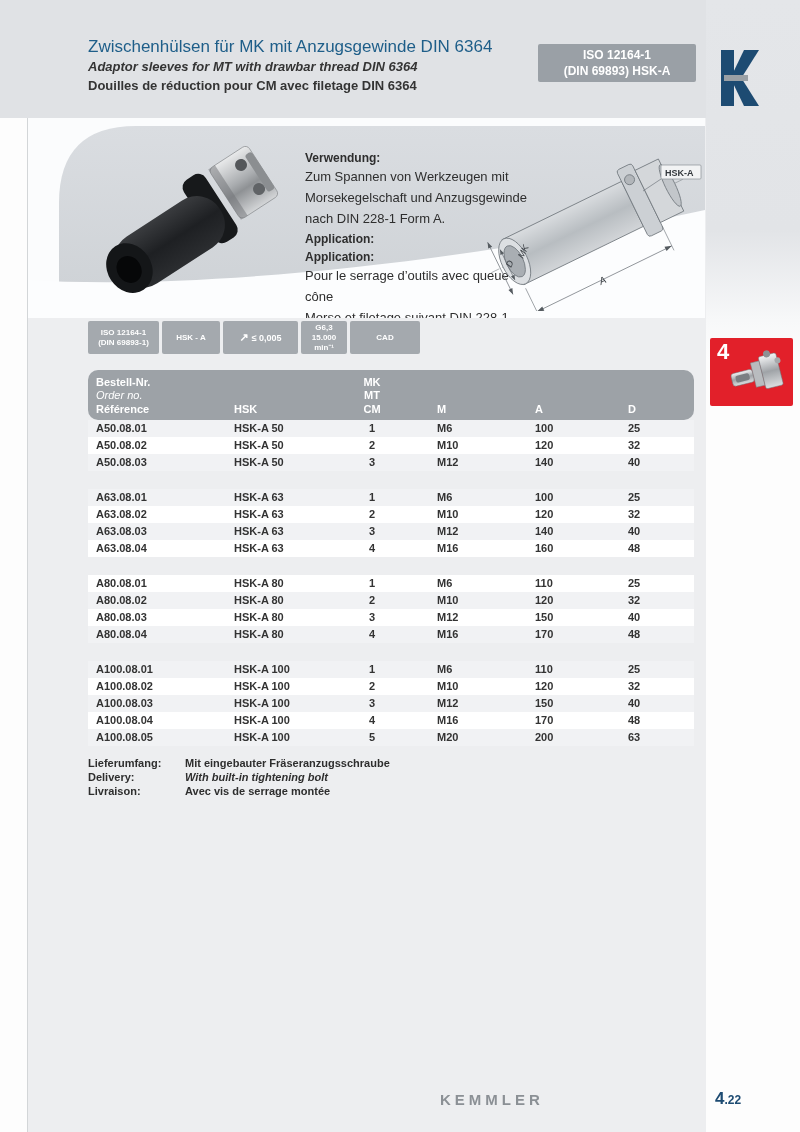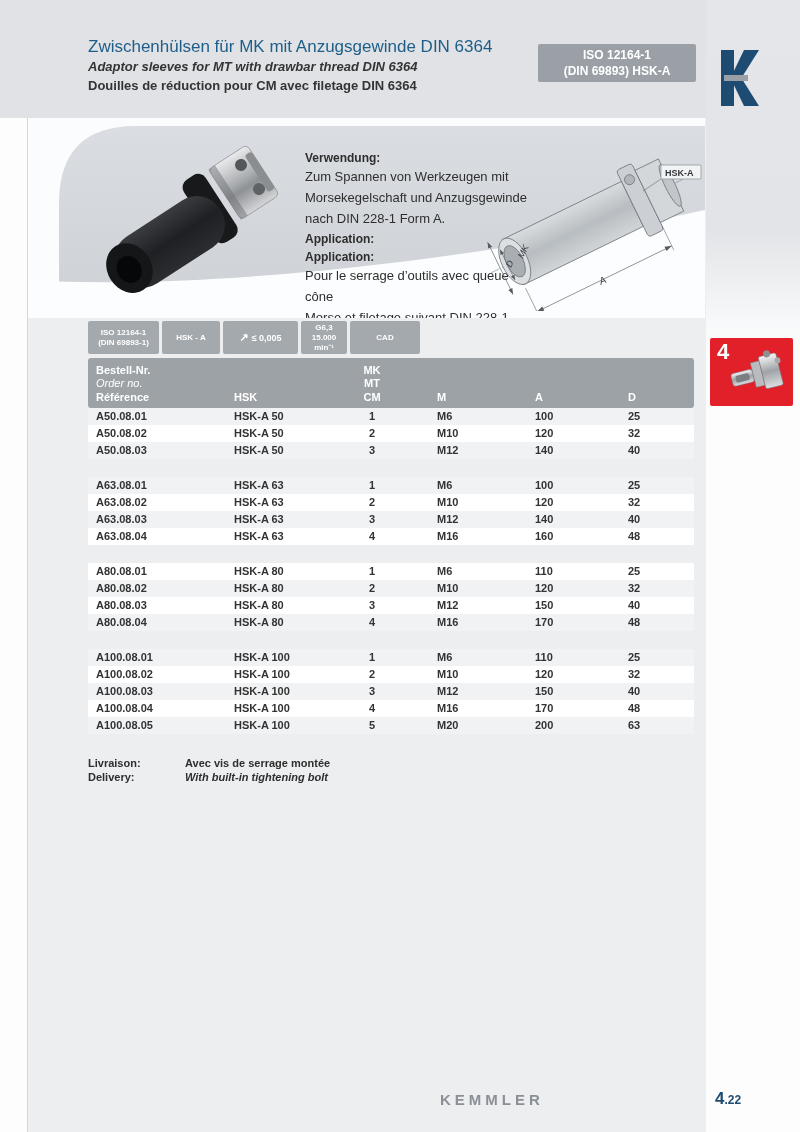--- a/index.html
+++ b/index.html
@@ -47,21 +47,21 @@
   .badge .arrow{font-size:11px;line-height:11px;}
 
   
   .red-tab{position:absolute;left:710px;top:338px;width:83px;height:68px;background:var(--tab-red,#e2202a);border-radius:2px;overflow:hidden;}
   .red-tab .num{position:absolute;left:7px;top:1px;color:#fff;font-size:22px;font-weight:700;}
   .red-tab svg{position:absolute;right:2px;top:9px;}
 
   
   .ptable{position:absolute;left:88px;top:358px;width:606px;font-size:11px;color:#333;}
   .thead{height:50px;background:var(--thead-gray,#9da2a7);color:#fff;display:flex;align-items:flex-end;
-         font-weight:700;line-height:13.5px;padding-bottom:4px;box-sizing:border-box;border-radius:3px;}
+         font-weight:700;line-height:13.5px;padding-bottom:4px;box-sizing:border-box;border-radius:10px;margin-top:12px;}
   .trow{display:flex;height:17px;line-height:17px;font-weight:600;}
   .trow.shade{background:var(--row-shade,#f1f2f4);}
   .trow.white{background:#ffffff;}
   .trow.gap{height:18px;background:transparent;}
   .tc{box-sizing:border-box;overflow:hidden;white-space:nowrap;}
   .c0{width:129px;padding-left:8px;}
   .c1{width:140px;padding-left:17px;}
   .c2{width:30px;text-align:center;}
   .c3{width:148px;padding-left:50px;}
   .c4{width:93px;}
@@ -389,26 +389,30 @@
           <div class="tc c2">5</div>
           <div class="tc c3">M20</div>
           <div class="tc c4">200</div>
           <div class="tc c5">63</div>
         </div>
       </div>
   </div>
 
   <div class="delivery">
     <div class="drow">
-      <div class="dlabel">Livraison:</div>
-      <div class="dtext">Avec vis de serrage montée</div>
+      <div class="dlabel">Lieferumfang:</div>
+      <div class="dtext">Mit eingebauter Fräseranzugsschraube</div>
     </div>
     <div class="drow">
       <div class="dlabel">Delivery:</div>
       <div class="dtext it">With built-in tightening bolt</div>
     </div>
+    <div class="drow">
+      <div class="dlabel">Livraison:</div>
+      <div class="dtext">Avec vis de serrage montée</div>
+    </div>
   </div>
 
   <div class="brand">KEMMLER</div>
   <div class="pagenum">
     <span class="major">4</span><span class="minor">.22</span>
   </div>
 </div>
 
 </body></html>

